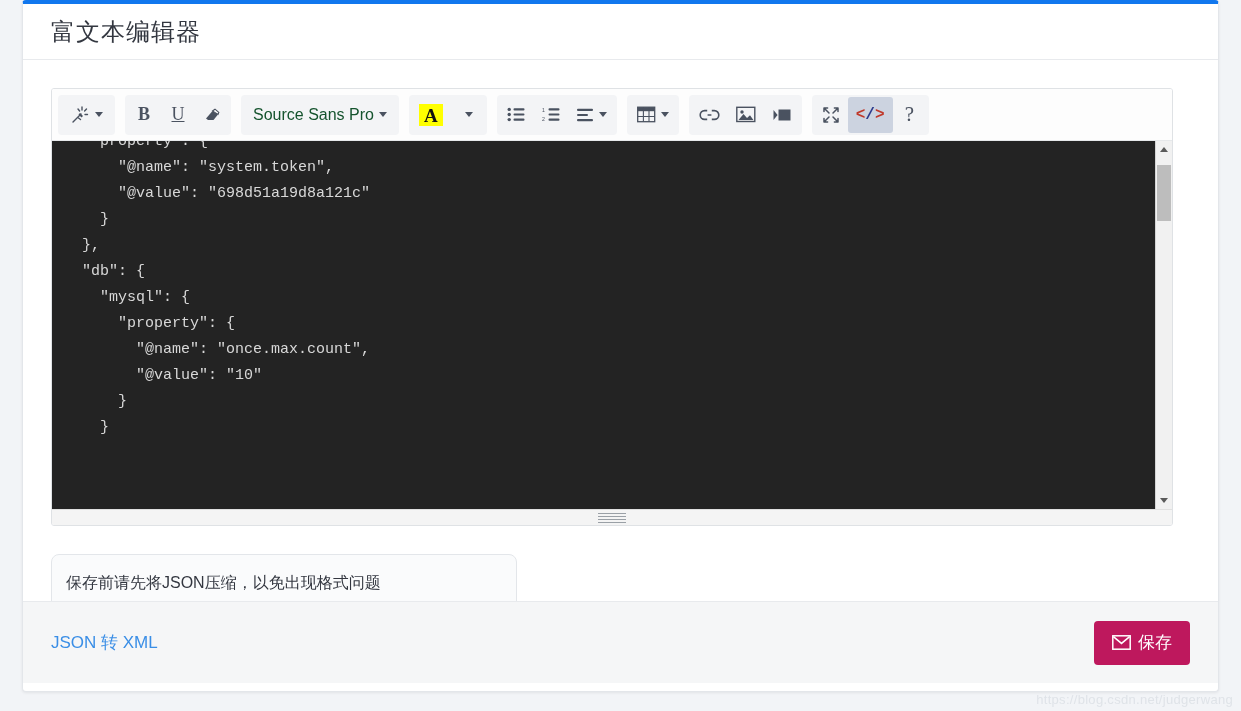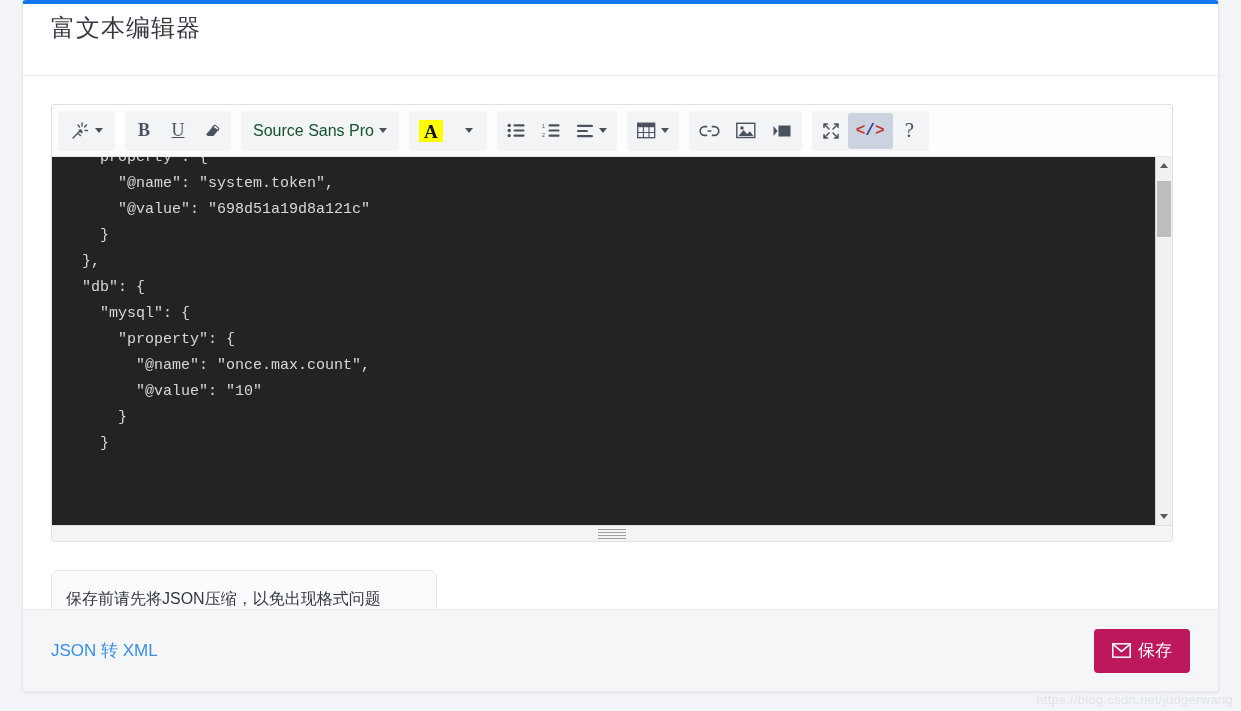--- a/index.html
+++ b/index.html
@@ -18,23 +18,23 @@
     width: 1197px; height: 692px;
     background: #ffffff;
     border: 1px solid #e3e6ea;
     border-top: 4px solid #1177ee;
     border-radius: 4px;
     box-shadow: 0 1px 3px rgba(0,0,0,0.07);
     overflow: hidden;
   }
 
   .card-header {
-    height: 72px;
+    height: 56px;
     border-bottom: 1px solid #e8eaed;
-    display: flex; 
+    display: flex; align-items: center;
     padding: 8px 28px;
   }
   .card-title {
     font-size: 24px;
     color: #333740;
     letter-spacing: 1px;
   }
 
   .card-body {
     padding: 28px 28px 0 28px;
@@ -172,21 +172,21 @@
     border-top: 1px solid #e0e0e0;
     display: flex; align-items: center; justify-content: center;
     cursor: ns-resize;
   }
   .grip { display: flex; flex-direction: column; gap: 2px; }
   .grip span { display: block; width: 28px; height: 1px; background: #9aa0a6; }
 
   
   .hint-box {
     margin-top: 28px;
-    width: 386px;
+    width: 466px;
     border: 1px solid #e3e6ea;
     border-radius: 8px;
     background: #fafbfc;
     padding: 16px 14px 18px 14px;
     text-align: center;
   }
   .hint-text {
     font-size: 16px; color: #333740;
     line-height: 1.5;
     text-align: left;
@@ -195,21 +195,21 @@
     display: block;
     margin-top: 14px;
     font-size: 17px;
     color: #3a8ee6;
     cursor: pointer;
   }
 
   
   .card-footer {
     position: absolute;
-    left: 0; right: 0; bottom: 0;
+    left: 0; right: 0; bottom: 8px;
     height: 82px;
     background: #f5f6f7;
     border-top: 1px solid #e8eaed;
     display: flex; align-items: center;
     justify-content: space-between;
     padding: 0 28px;
   }
   .footer-link {
     font-size: 17px; color: #3a8ee6; cursor: pointer;
   }

